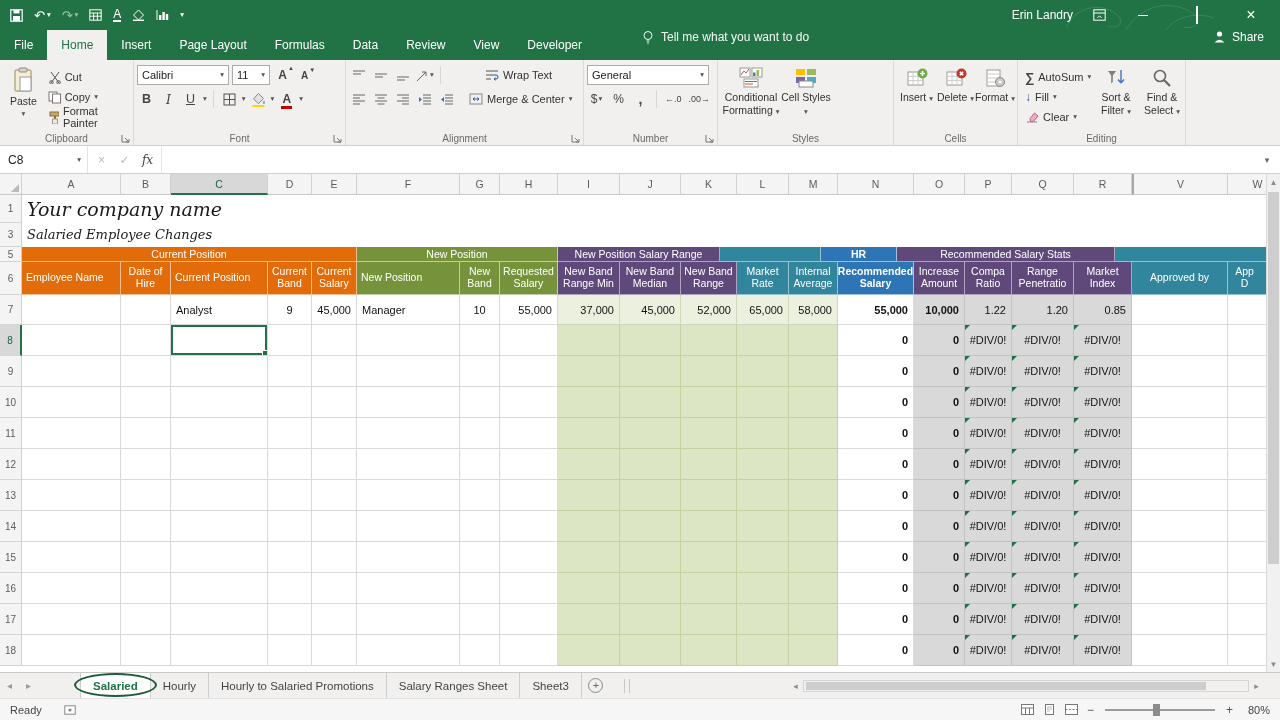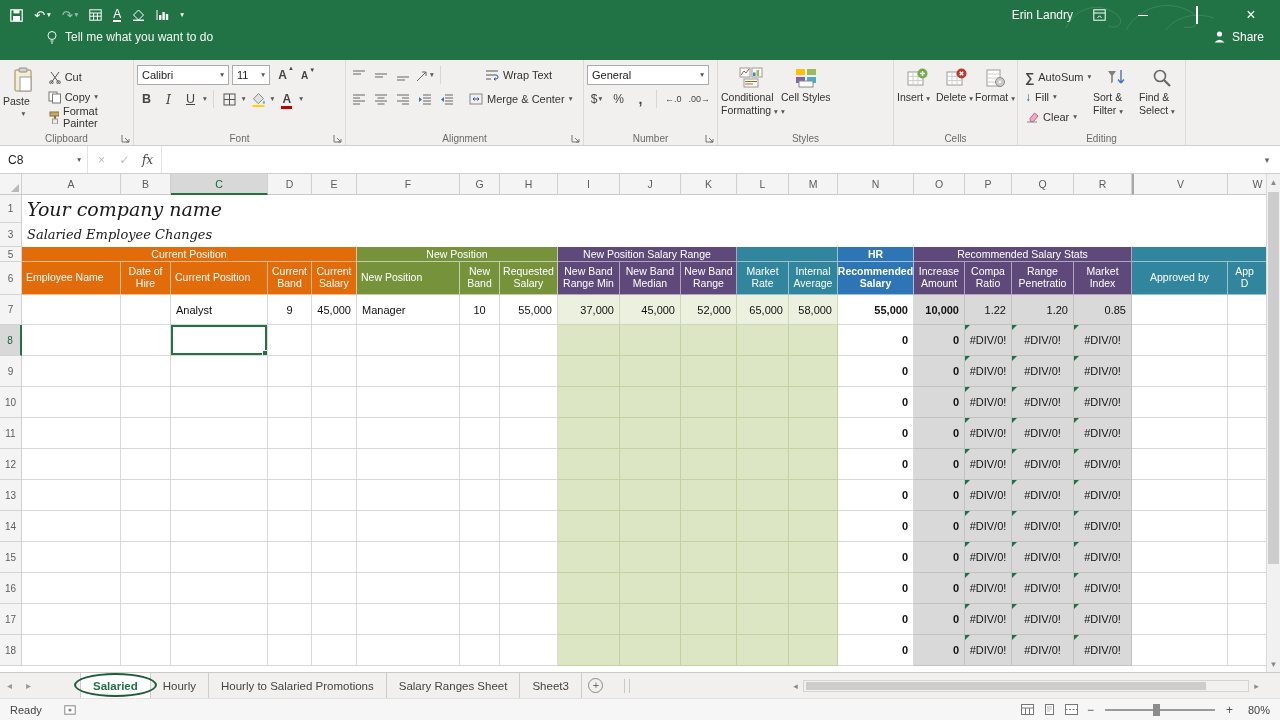--- a/index.html
+++ b/index.html
@@ -29,21 +29,21 @@
   .tellme{display:flex;gap:7px;font-size:12px;margin-left:46px;opacity:.95}
   .share{margin-left:auto;display:flex;align-items:flex-start;gap:6px;font-size:12px;padding-right:16px}
 
   
   #ribbon{position:absolute;top:60px;left:0;width:100%;height:86px;background:#f1f0ee;border-bottom:1px solid #d2cfcb;display:flex}
   .rgroup{position:relative;border-right:1px solid #dcdad6;padding:3px 3px 14px;flex:none}
   .rg-label{position:absolute;bottom:1px;left:0;right:0;text-align:center;font-size:10px;color:#6a6a6a}
   .launcher{position:absolute;right:3px;bottom:2px}
   .rg-body{display:flex;height:68px}
   .bigbtn{display:flex;flex-direction:column;align-items:center;padding-top:4px;gap:2px}
-  .bb-text{text-align:left;font-size:10.5px;color:#333;line-height:1.2;width:100%}
+  .bb-text{text-align:center;font-size:10.5px;color:#333;line-height:1.2;width:100%}
   .dd{font-size:7.5px;color:#555;line-height:1}
   .smallcol{display:flex;flex-direction:column;padding-top:4px}
   .smallbtn{display:flex;align-items:center;gap:4px;height:20px;font-size:11px;color:#333;padding:0 4px}
   .combo{height:20px;background:#fff;border:1px solid #ababab;display:flex;align-items:center;font-size:11px;color:#222;padding:0 4px;gap:4px}
   .combo .dd{margin-left:auto}
   .rowline{display:flex;align-items:center;gap:3px;height:24px}
   .iconbtn{min-width:19px;height:20px;display:flex;align-items:center;justify-content:center;color:#444;font-size:12px;gap:1px}
   .glyphB{font-weight:bold;font-size:12.5px}
   .glyphI{font-style:italic;font-family:"DejaVu Serif",serif;font-size:12.5px}
   .glyphU{text-decoration:underline;font-size:12.5px}
@@ -195,20 +195,31 @@
       </span>
       <span class="winbtn">
           <span class="min-line"></span>
         </span>
       <span class="winbtn"><span class="restore-box"></span></span>
       <span class="winbtn" style="font-size:16px">×</span>
     </div>
   </div>
 
   <div id="rtabbar">
+    <div id="rtabs">
+        <div class="rtab">File</div>
+        <div class="rtab active">Home</div>
+        <div class="rtab">Insert</div>
+        <div class="rtab">Page Layout</div>
+        <div class="rtab">Formulas</div>
+        <div class="rtab">Data</div>
+        <div class="rtab">Review</div>
+        <div class="rtab">View</div>
+        <div class="rtab">Developer</div>
+      </div>
     <div class="tellme">
       <svg width="12" height="14">
           <circle cx="6" cy="5.5" r="4" fill="none" stroke="#fff"></circle>
           <path d="M4.5 11h3M5 13h2" stroke="#fff"></path>
         </svg>
       <span>Tell me what you want to do</span>
     </div>
     <div class="share">
       <svg width="13" height="13">
           <circle cx="6.5" cy="4" r="2.6" fill="#fff"></circle>
@@ -595,21 +606,21 @@
           <div class="cell" style="width: 47px;"></div>
           <div class="cell" style="width: 62px;"></div>
           <div class="cell" style="width: 58px;"></div>
           <div class="cell" style="width: 96px;"></div>
           <div class="cell" style="width: 60px;"></div>
         </div>
         <div class="grow" style="height: 15px;">
           <div class="rowh">5</div>
           <div class="cell grp bg-orange" style="width: 335px;">Current Position</div>
           <div class="cell grp bg-olive" style="width: 201px;">New Position</div>
-          <div class="cell grp bg-purple" style="width: 179px;">New Position Salary Range</div>
+          <div class="cell grp bg-purple" style="width: 162px;">New Position Salary Range</div>
           <div class="cell grp bg-teal" style="width: 101px;"></div>
           <div class="cell grp bg-blue bold" style="width: 76px;">HR</div>
           <div class="cell grp bg-purple" style="width: 218px;">Recommended Salary Stats</div>
           <div class="cell grp bg-teal" style="width: 156px;"></div>
         </div>
         <div class="grow" style="height: 33px;">
           <div class="rowh">6</div>
           <div class="cell hdr bg-orange left" style="width: 99px;">Employee Name</div>
           <div class="cell hdr bg-orange" style="width: 50px;">Date of Hire</div>
           <div class="cell hdr bg-orange left" style="width: 97px;">Current Position</div>

